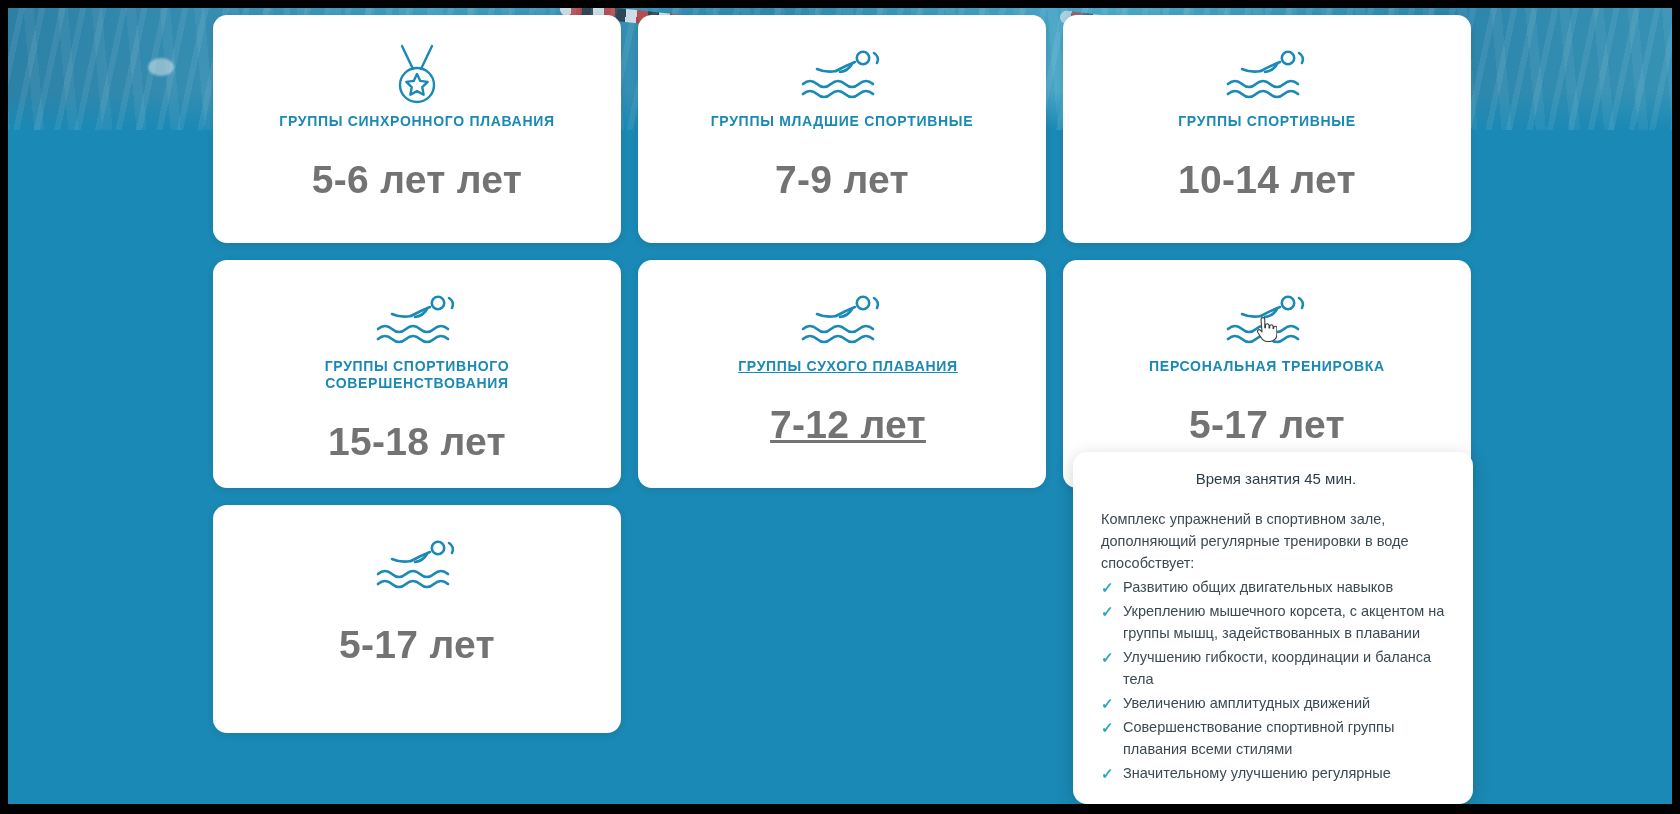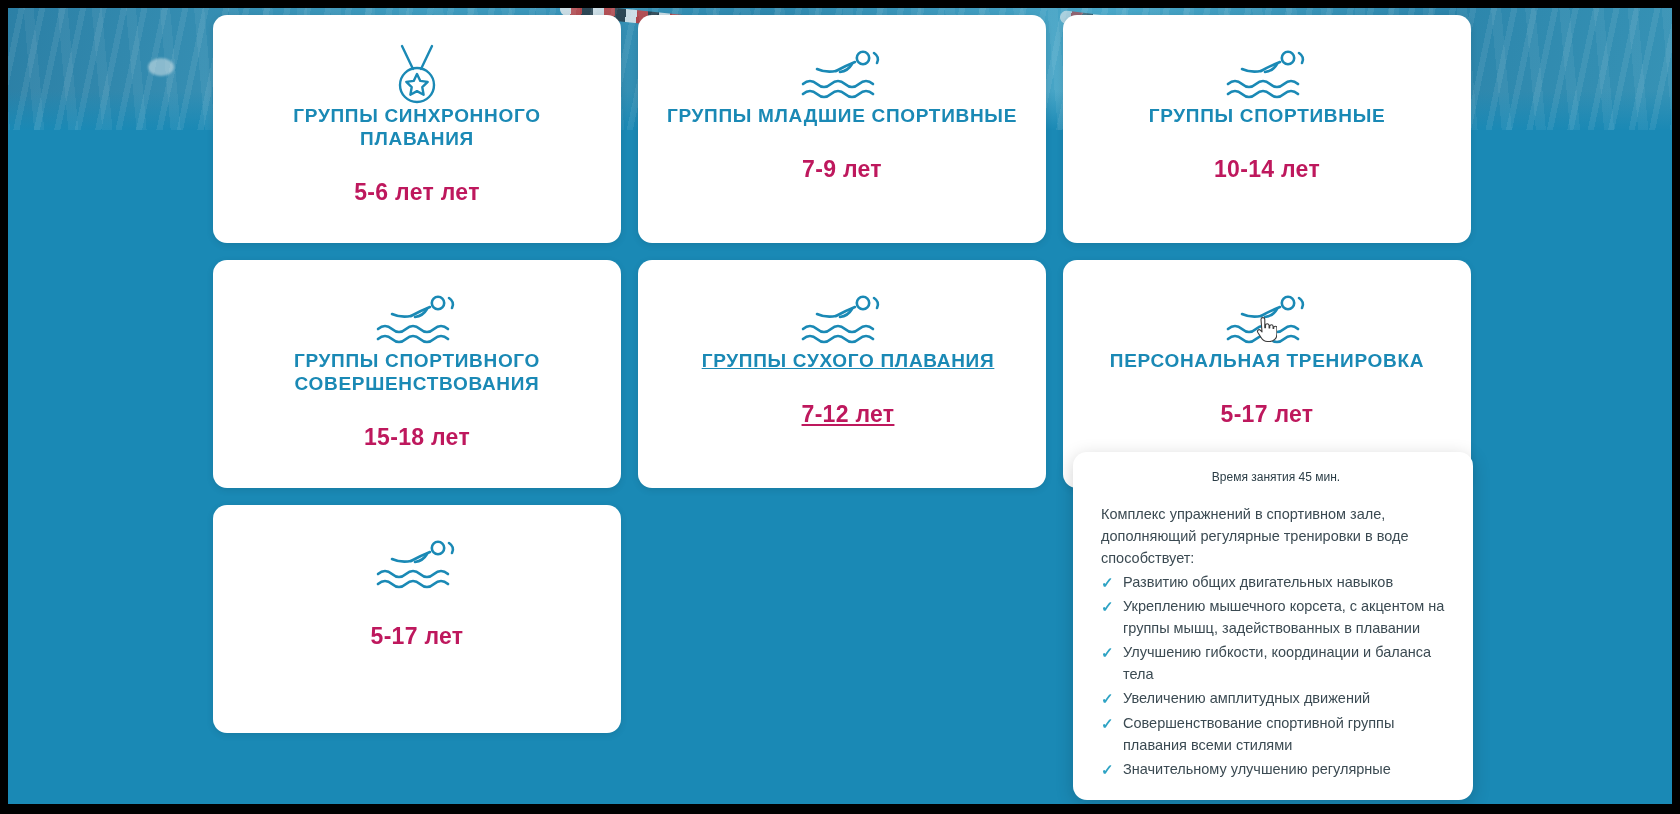--- a/index.html
+++ b/index.html
@@ -113,35 +113,35 @@
     cursor: pointer;
     position: relative;
   }
   .card-icon {
     height: 62px;
     display: flex;
     align-items: center;
     justify-content: center;
   }
   .card-title {
-    margin-top: 0;
-    font-size: 19px;
+    margin-top: 8px;
+    font-size: 14px;
     font-weight: bold;
     letter-spacing: 0.7px;
     color: #1a89b5;
     text-transform: uppercase;
     text-align: center;
     max-width: 360px;
     line-height: 1.2;
   }
   .card-age {
     margin-top: 28px;
-    font-size: 23px;
+    font-size: 39px;
     font-weight: bold;
-    color: #be185d;
+    color: #737373;
     letter-spacing: 0.3px;
   }
   .card.hovered .card-title,
   .card.hovered .card-age {
     text-decoration: underline;
     padding-left: 12px;
   }
 
   
   .tooltip {
@@ -154,21 +154,21 @@
     box-shadow: 0 4px 18px rgba(0,0,0,0.18);
     padding: 16px 22px 20px 28px;
     box-sizing: border-box;
     z-index: 30;
     color: #3b4a52;
     font-size: 14.5px;
     line-height: 1.52;
   }
   .tooltip-title {
     text-align: center;
-    font-size: 12px;
+    font-size: 15px;
     color: #2b3d46;
     margin-bottom: 4px;
   }
   .tooltip-intro {
     margin: 17px 0 2px 0;
   }
   .tooltip-list {
     list-style: none;
     margin: 0;
     padding: 0;

